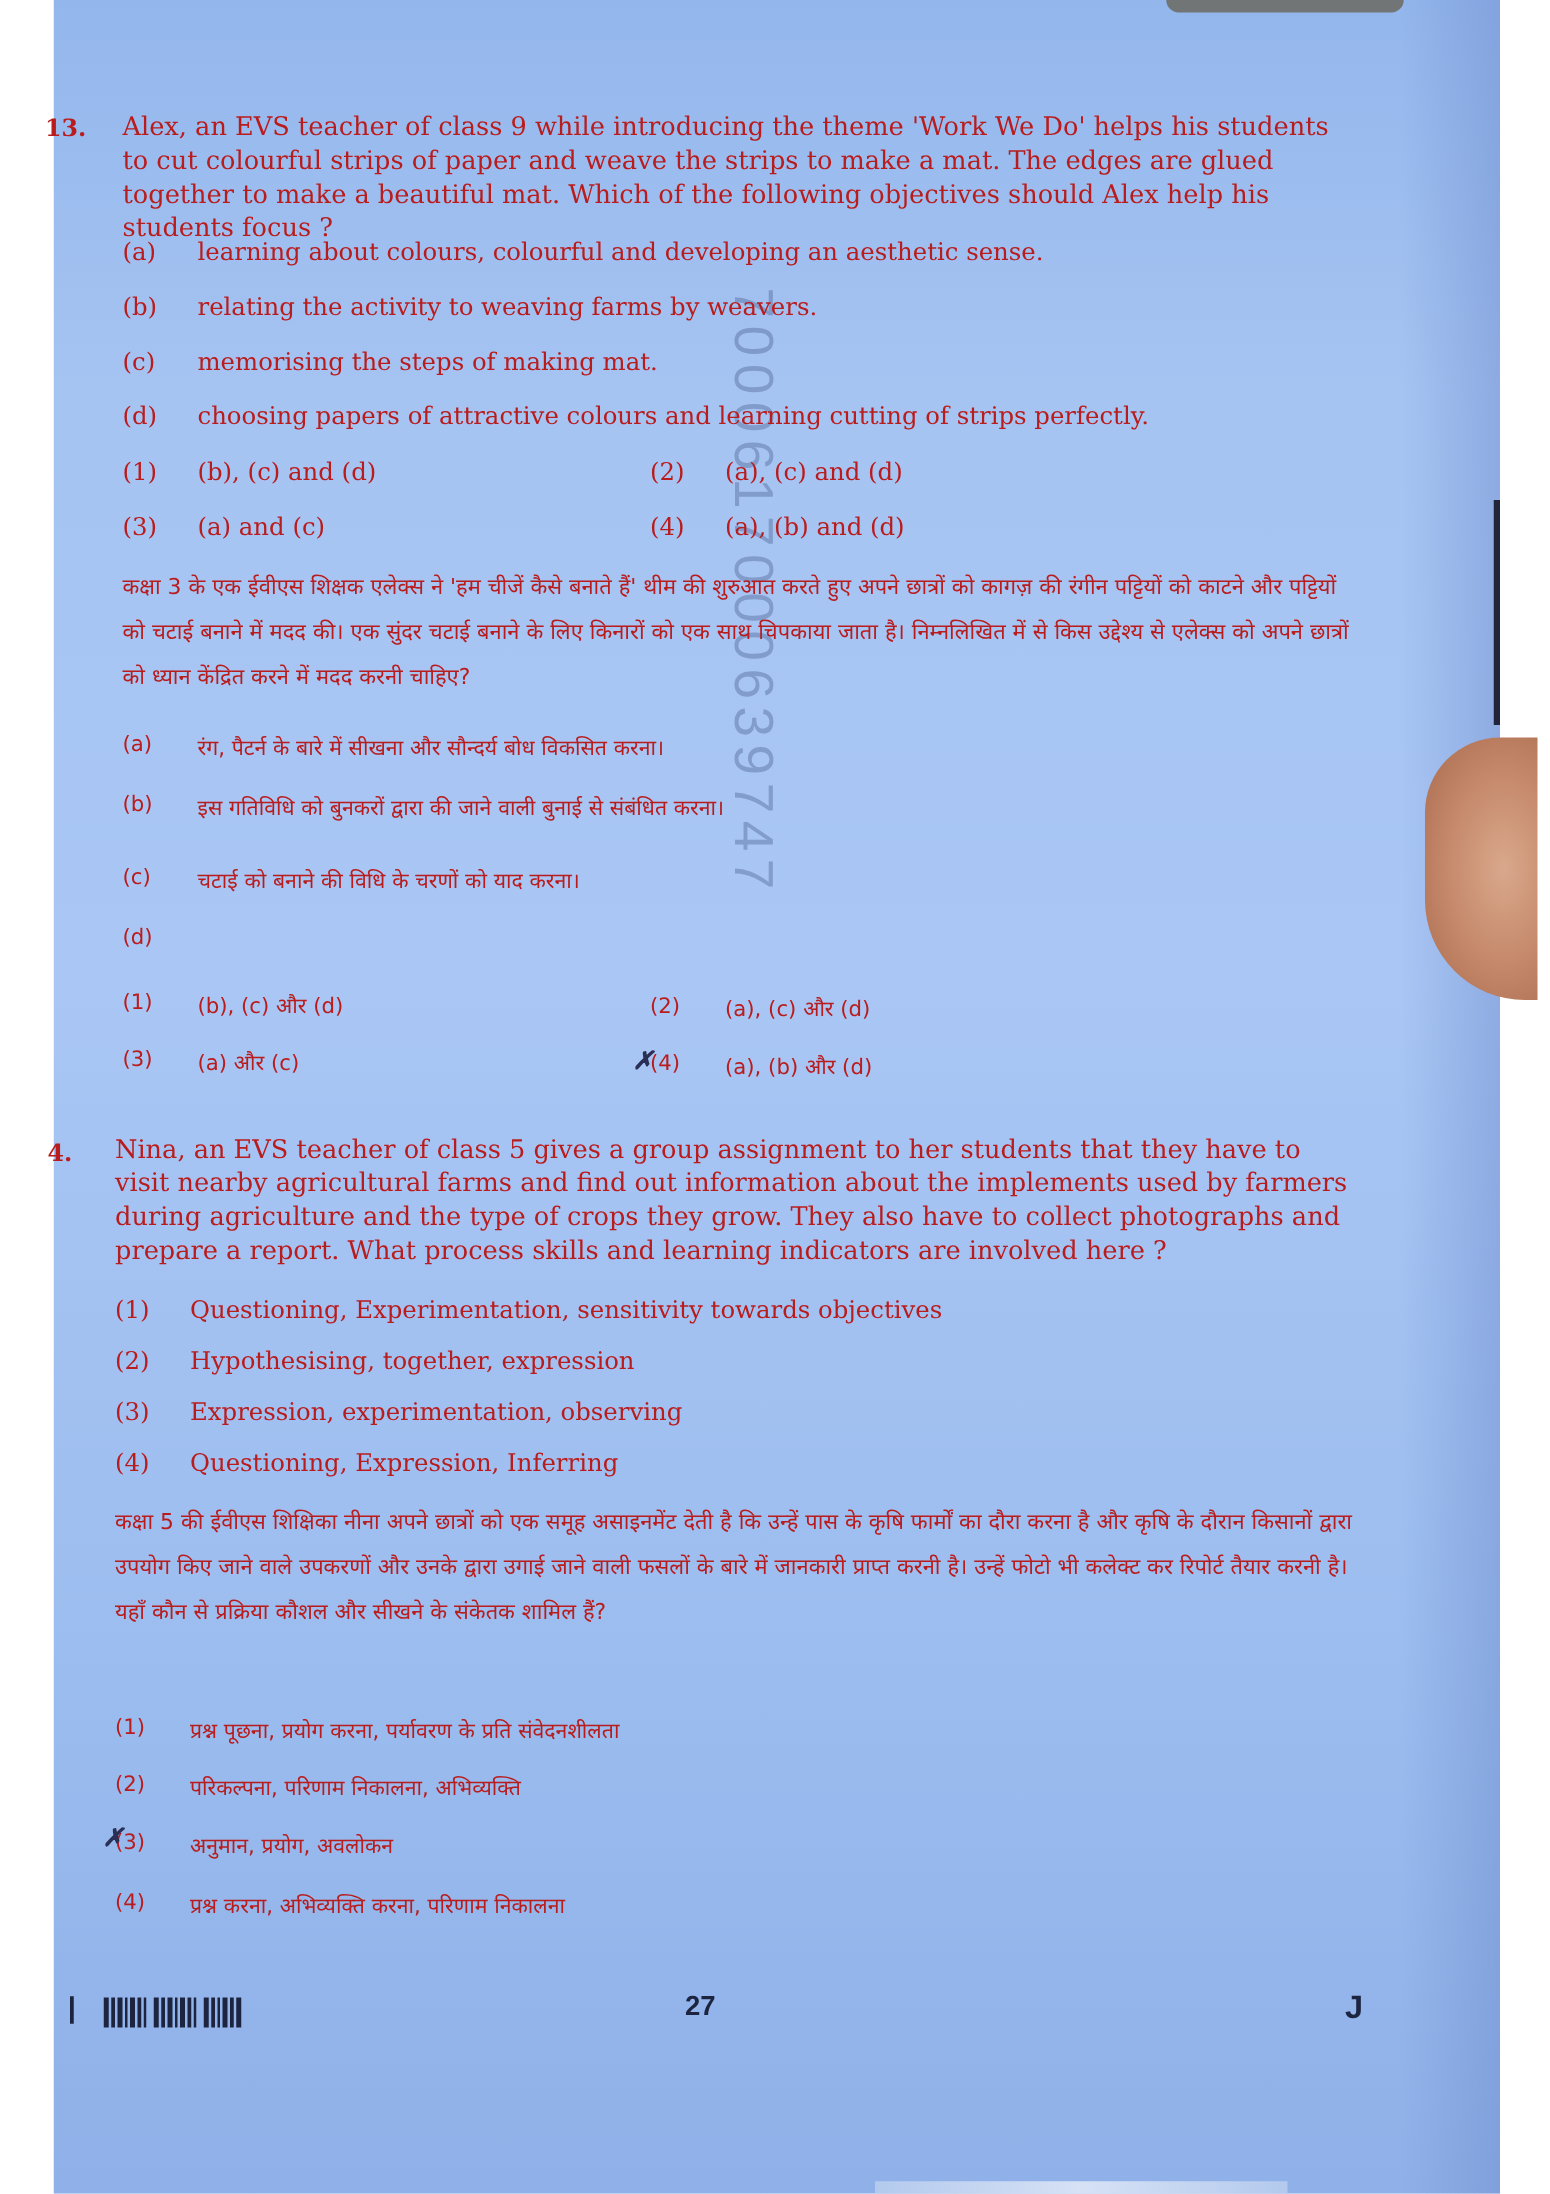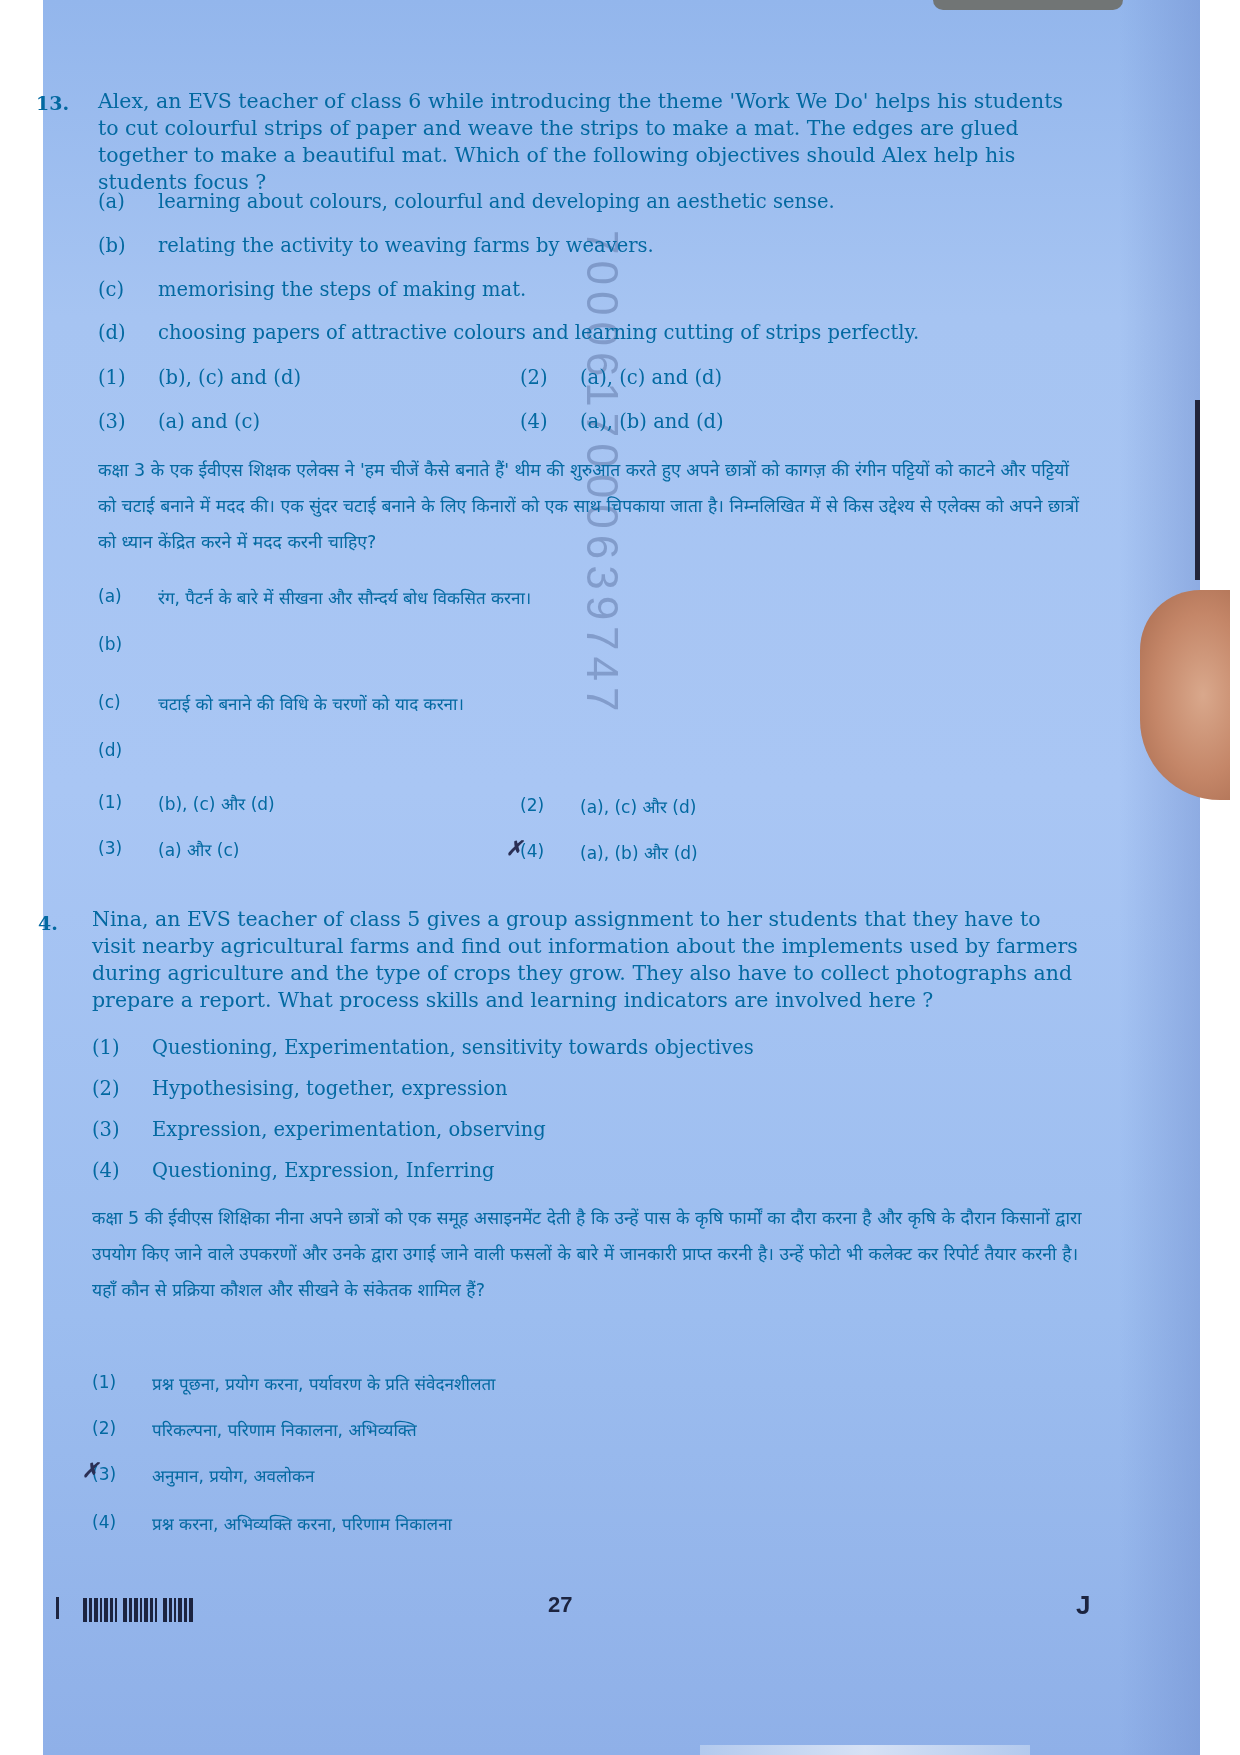--- a/index.html
+++ b/index.html
@@ -10,21 +10,21 @@
            overflow:hidden; }
   .paper::after { content:""; position:absolute; right:0; top:0; width:80px; height:100%;
            background:linear-gradient(90deg,rgba(120,150,210,0) 0%,rgba(110,140,205,0.45) 100%); }
   .topshadow { position:absolute; left:890px; top:0; width:190px; height:10px; background:#6b6a60;
            border-radius:0 0 40px 40px; opacity:.85; }
   .finger { position:absolute; left:1140px; top:590px; width:90px; height:210px;
            background:radial-gradient(ellipse at 70% 50%,#d9a88c 0%,#c48668 55%,#a76a4e 100%);
            border-radius:60px 0 0 80px; }
   .fingerline { position:absolute; left:1195px; top:400px; width:5px; height:180px; background:#22243a; }
 
-  .ink { color:#0369a1; }
+  .ink { color:#b91c1c; }
   .qnum { position:absolute; font-size:19px; font-weight:bold; }
   .para { position:absolute; font-size:20.5px; line-height:27px; }
   .hi { font-family:"DejaVu Sans","Liberation Sans",sans-serif; font-size:17.5px; line-height:36px; }
   .opt { position:absolute; font-size:19.5px; display:flex; white-space:nowrap; }
   .opt .lbl { width:60px; flex:none; }
   .hi-opt { font-family:"DejaVu Sans","Liberation Sans",sans-serif; font-size:17px; }
 
   .serial { position:absolute; left:582px; top:230px; width:40px; height:1330px;
            color:rgba(60,80,130,0.35); font-family:"Liberation Sans",sans-serif; font-size:44px;
            writing-mode:vertical-rl; letter-spacing:6px; line-height:40px; }
@@ -46,21 +46,21 @@
 
 <div class="paper">
   <div class="topshadow"></div>
 </div>
 <div class="fingerline"></div>
 <div class="finger"></div>
 
 <div class="serial">7000617000639747</div>
 
 <div class="qnum ink" style="left:36px;top:92px;">13.</div>
-<div class="para ink" style="left:98px;top:88px;width:990px;">Alex, an EVS teacher of class 6 while introducing the theme 'Work We Do' helps his students to cut colourful strips of paper and weave the strips to make a mat. The edges are glued together to make a beautiful mat. Which of the following objectives should Alex help his students focus ?</div>
+<div class="para ink" style="left:98px;top:88px;width:990px;">Alex, an EVS teacher of class 9 while introducing the theme 'Work We Do' helps his students to cut colourful strips of paper and weave the strips to make a mat. The edges are glued together to make a beautiful mat. Which of the following objectives should Alex help his students focus ?</div>
 
 <div class="opt ink" style="left:98px;top:190px;">
   <span class="lbl">(a)</span>
   <span>learning about colours, colourful and  developing an aesthetic sense.</span>
   </div>
 <div class="opt ink" style="left:98px;top:234px;">
   <span class="lbl">(b)</span>
   <span>relating the activity to weaving farms by weavers.</span>
   </div>
 <div class="opt ink" style="left:98px;top:278px;">
@@ -90,20 +90,21 @@
   </div>
 
 <div class="para hi ink" style="left:98px;top:452px;width:990px;">कक्षा 3 के एक ईवीएस शिक्षक एलेक्स ने 'हम चीजें कैसे बनाते हैं' थीम की शुरुआत करते हुए अपने छात्रों को कागज़ की रंगीन पट्टियों को काटने और पट्टियों को चटाई बनाने में मदद की। एक सुंदर चटाई बनाने के लिए किनारों को एक साथ चिपकाया जाता है। निम्नलिखित में से किस उद्देश्य से एलेक्स को अपने छात्रों को ध्यान केंद्रित करने में मदद करनी चाहिए?</div>
 
 <div class="opt hi-opt ink" style="left:98px;top:586px;">
   <span class="lbl">(a)</span>
   <span>रंग, पैटर्न के बारे में सीखना और सौन्दर्य बोध विकसित करना।</span>
   </div>
 <div class="opt hi-opt ink" style="left:98px;top:634px;">
   <span class="lbl">(b)</span>
+  <span>इस गतिविधि को बुनकरों द्वारा की जाने वाली बुनाई से संबंधित करना।</span>
   </div>
 <div class="opt hi-opt ink" style="left:98px;top:692px;">
   <span class="lbl">(c)</span>
   <span>चटाई को बनाने की विधि के चरणों को याद करना।</span>
   </div>
 <div class="opt hi-opt ink" style="left:98px;top:740px;">
   <span class="lbl">(d)</span>
   </div>
 
 <div class="opt hi-opt ink" style="left:98px;top:792px;">

